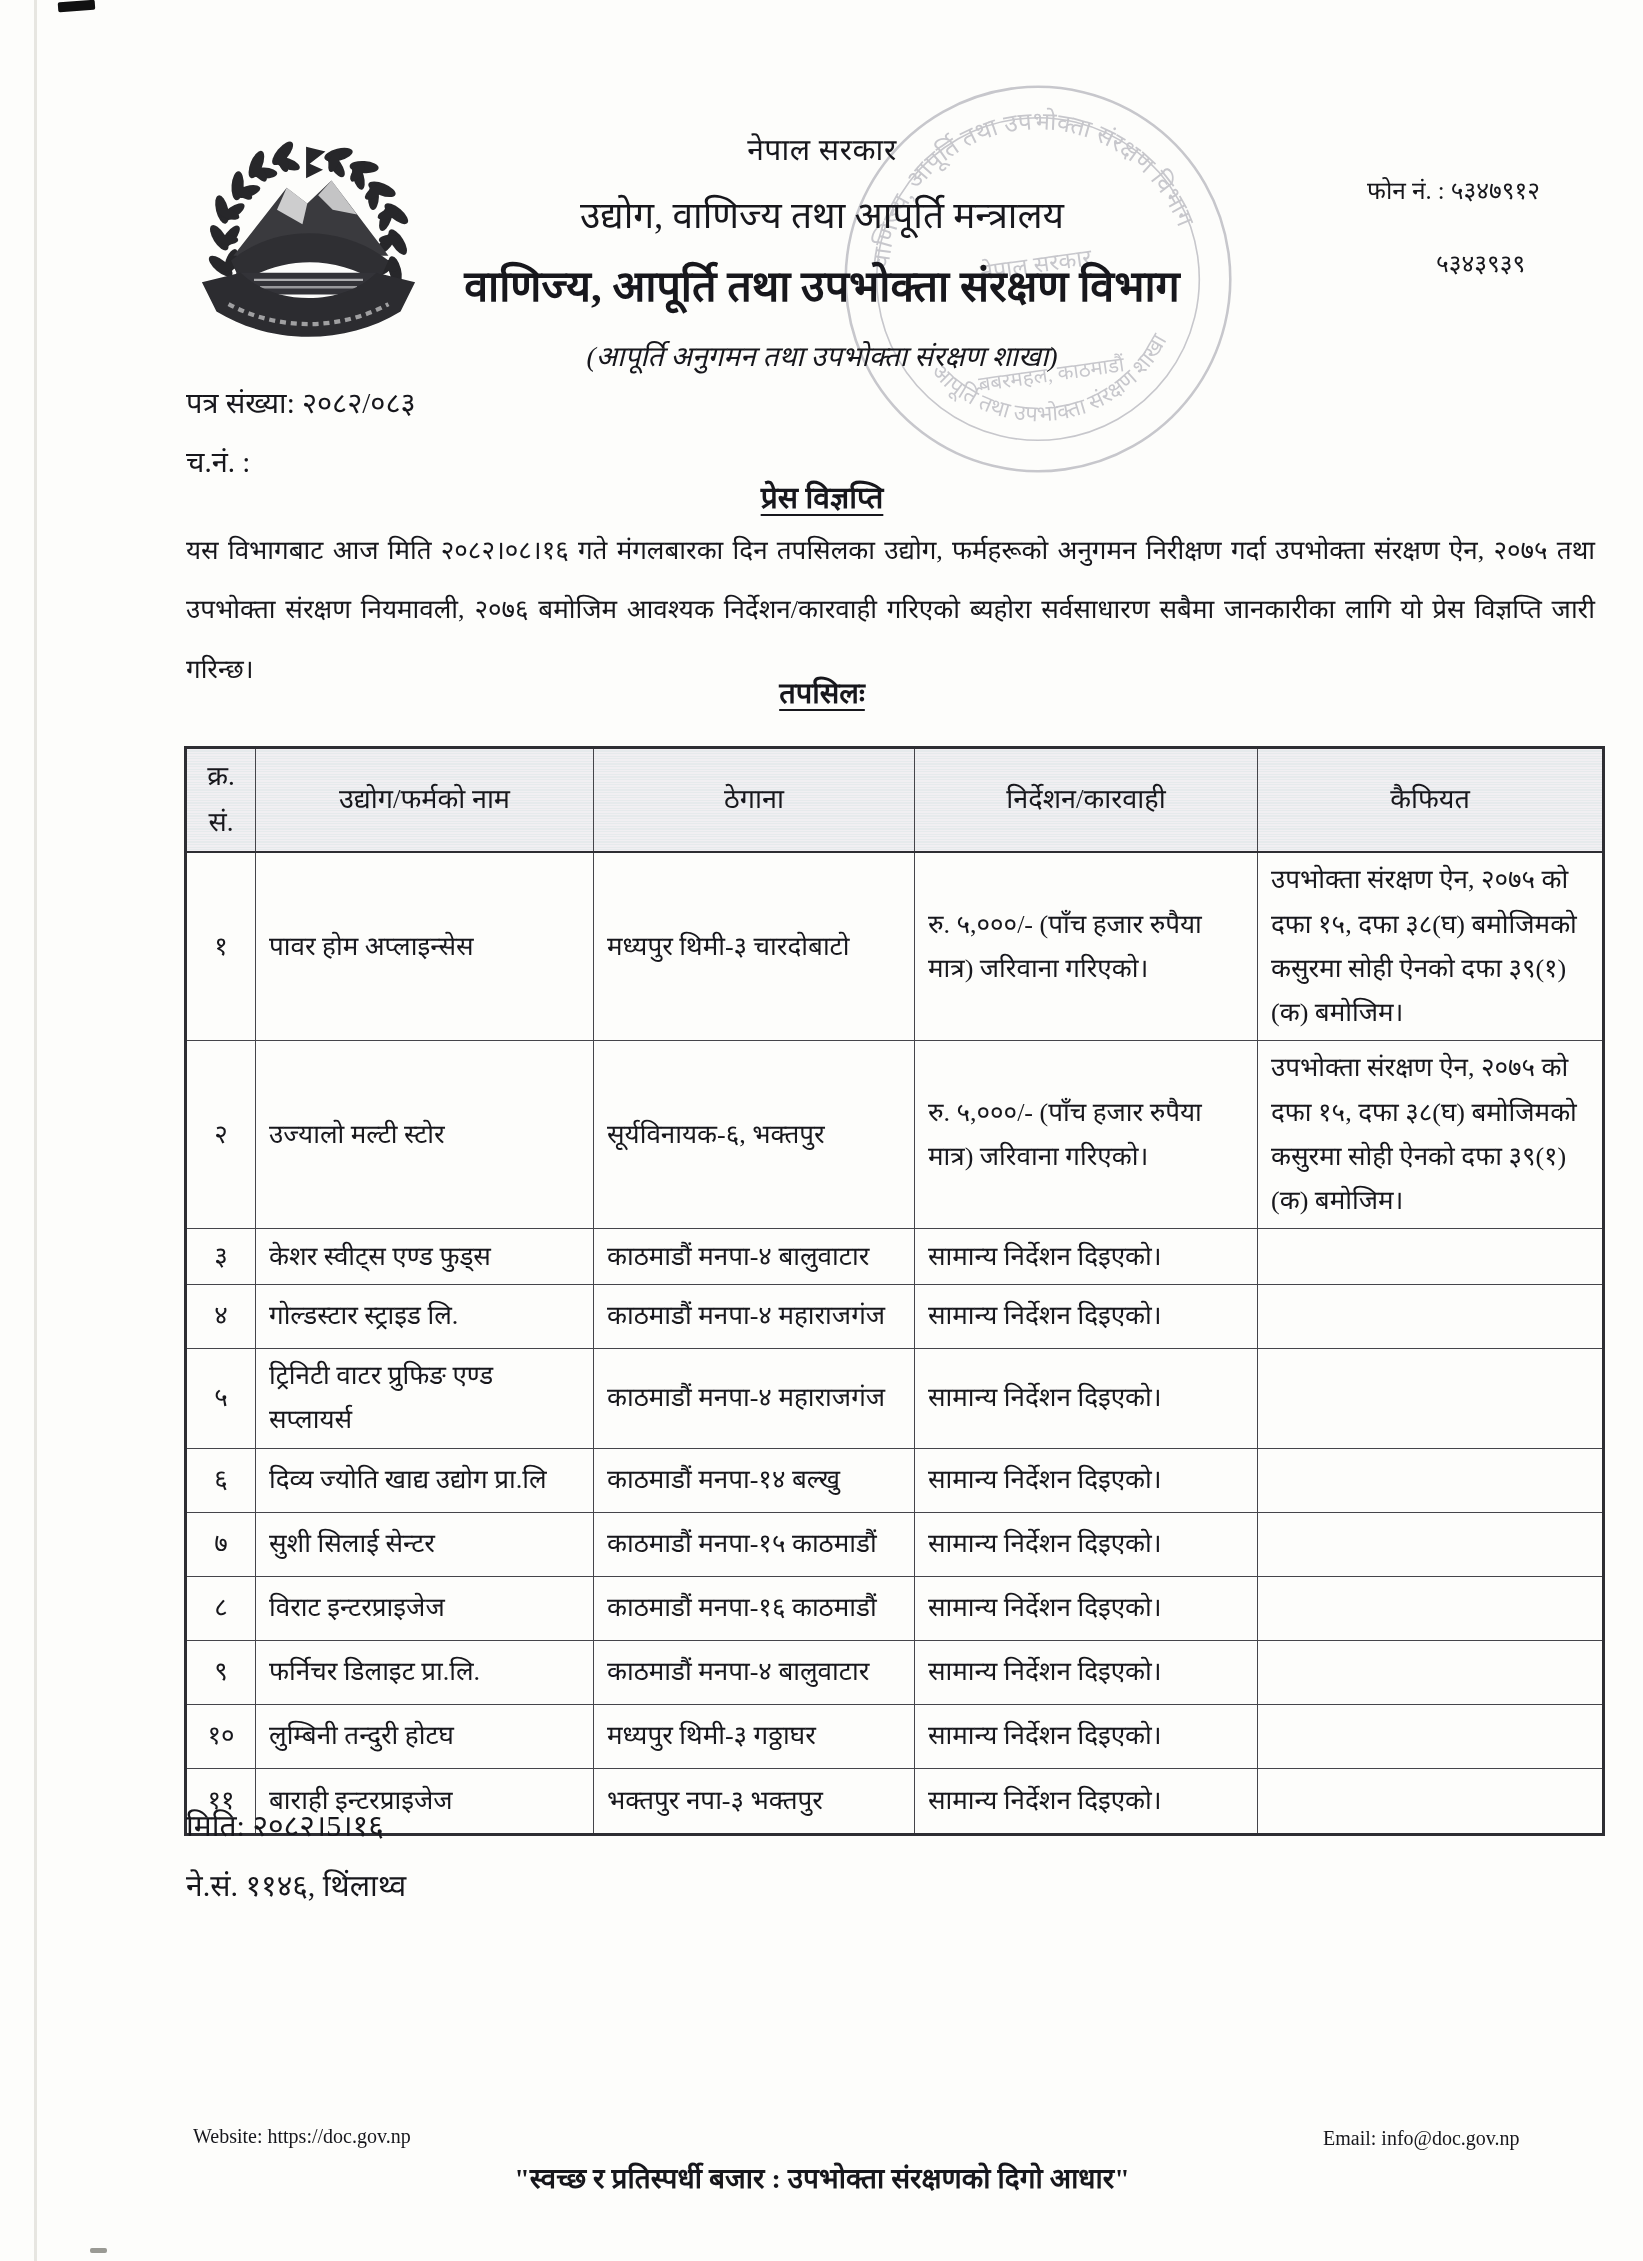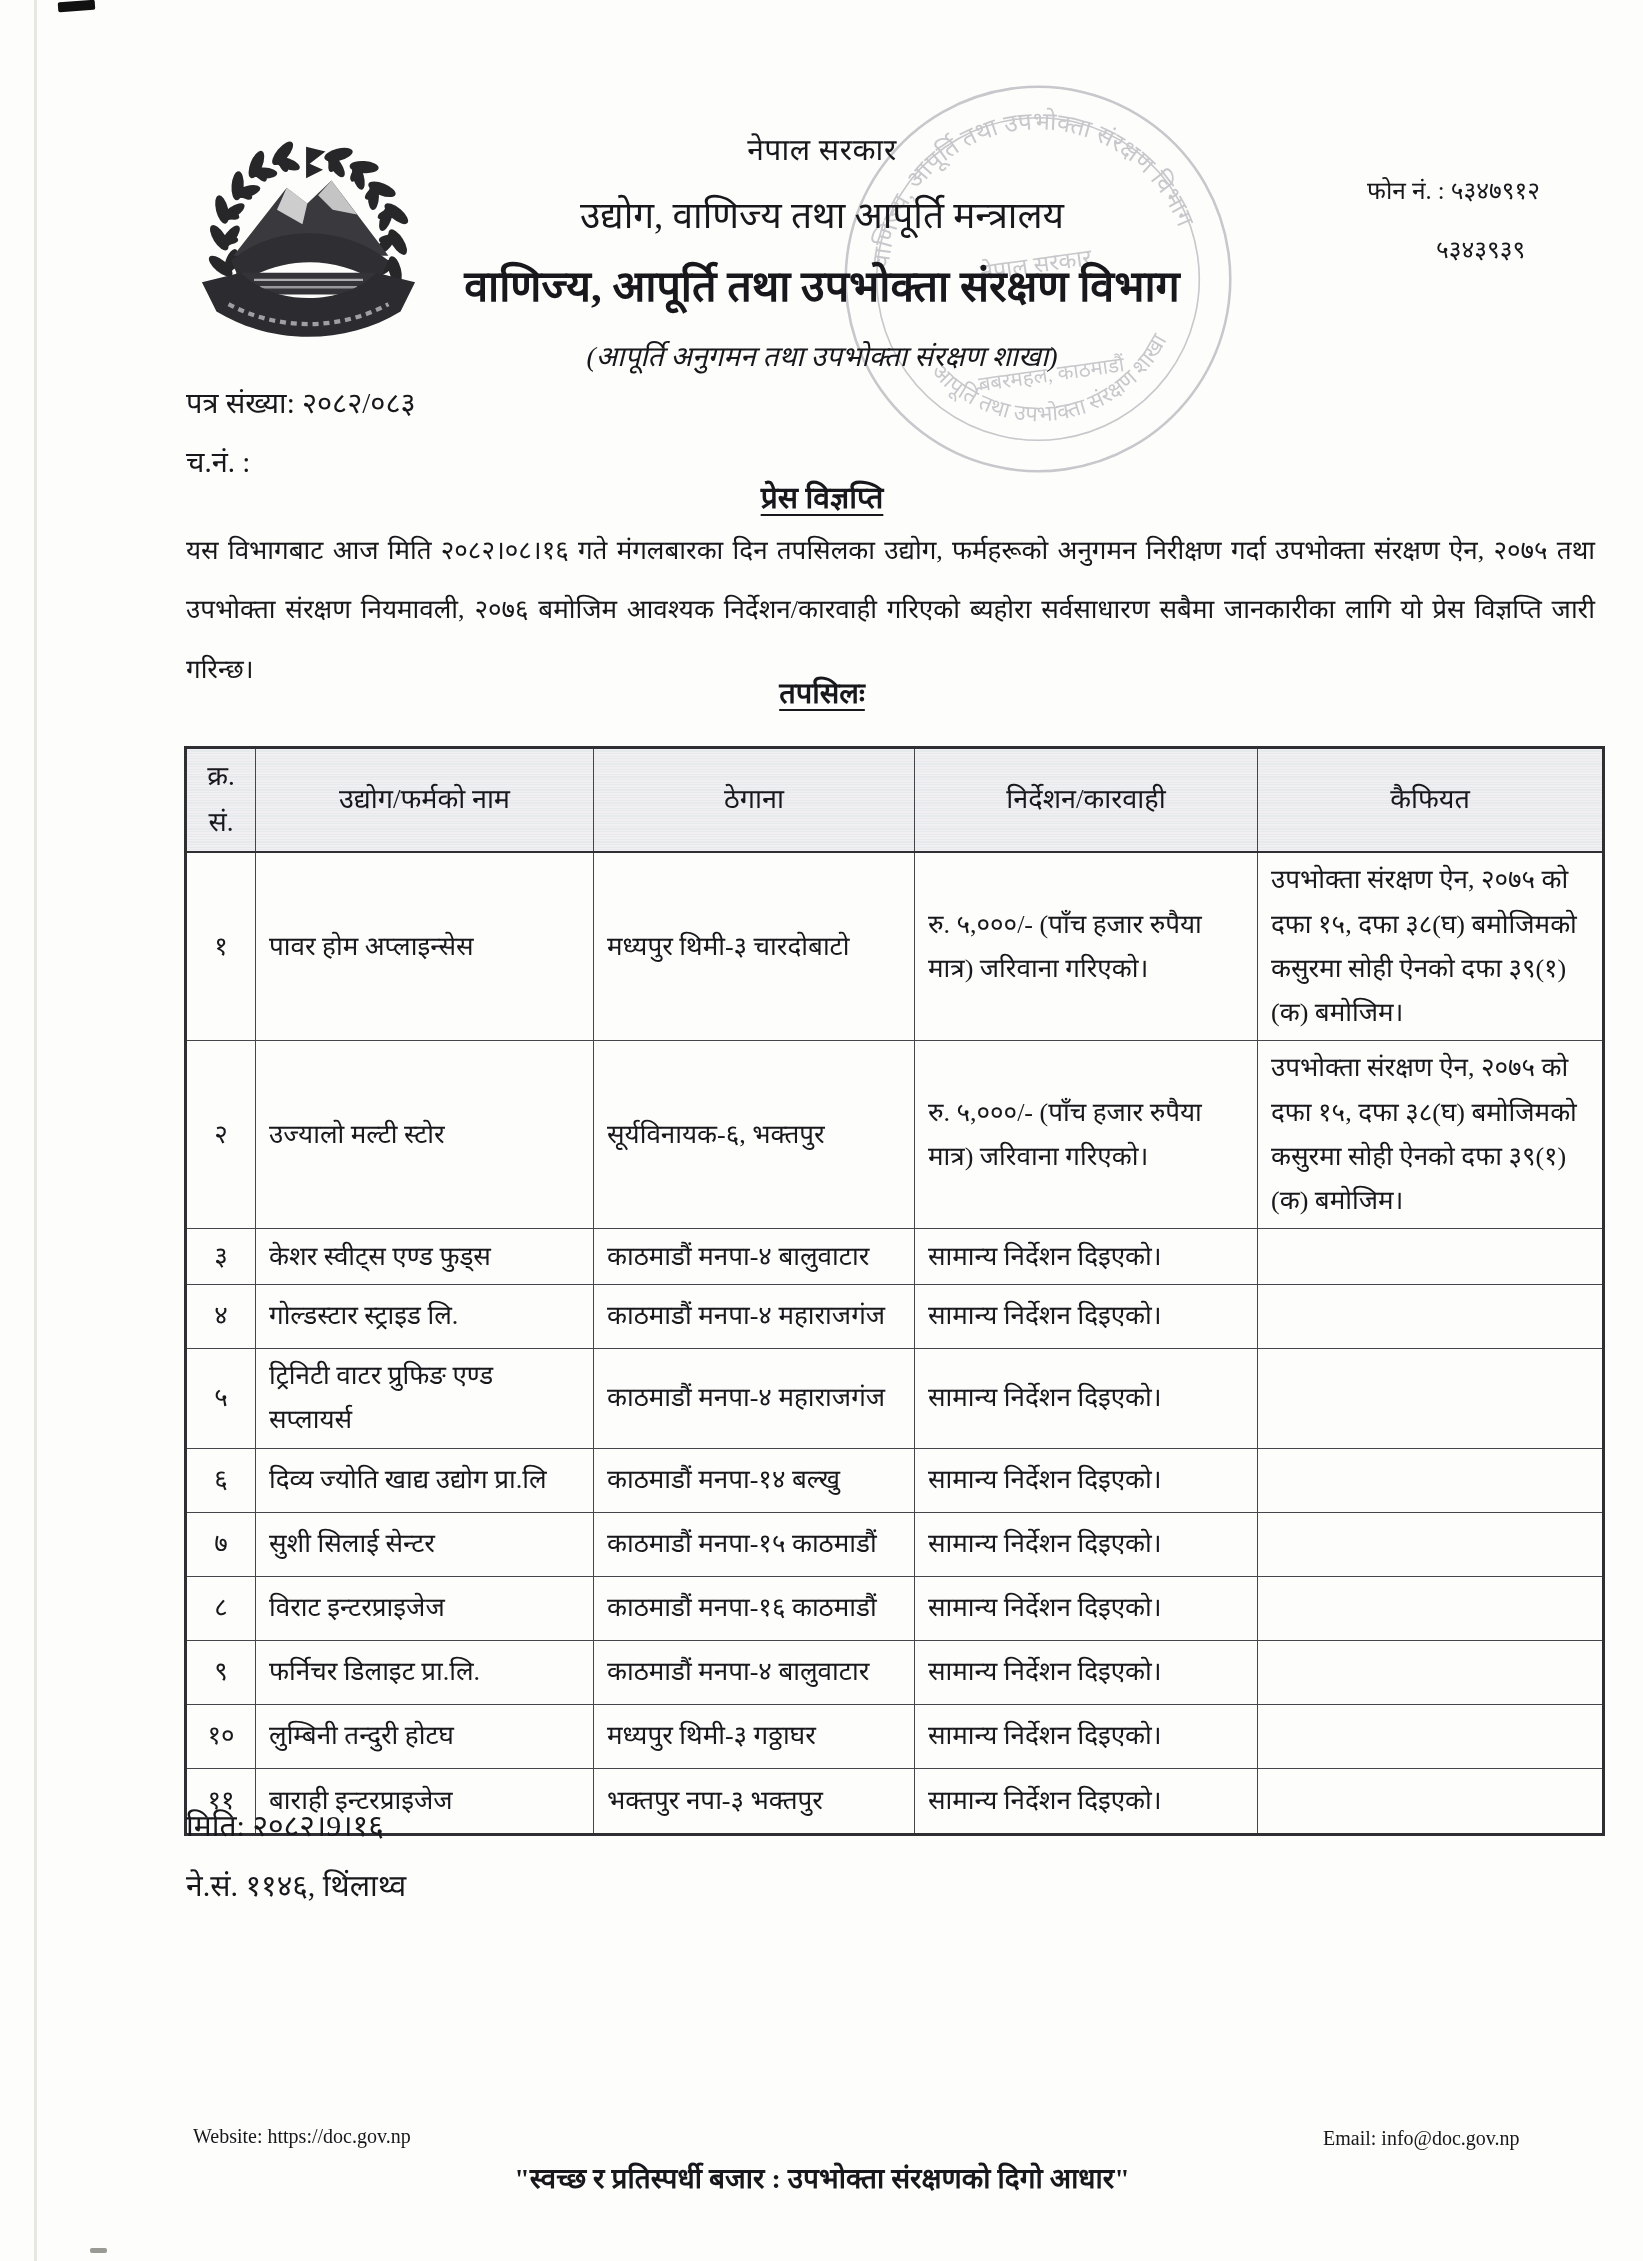--- a/index.html
+++ b/index.html
@@ -13,21 +13,21 @@
   
   .edge-shadow{position:absolute;left:34px;top:0;width:3.2px;height:100%;background:#dddcd6;opacity:.7;}
   .speck-tl{position:absolute;left:58px;top:1.3px;width:37px;height:10.3px;background:#111;border-radius:1.9px;transform:rotate(-4deg);}
   .speck-bl{position:absolute;left:90px;top:2248px;width:17px;height:4.5px;background:#9a9a94;border-radius:1.9px;}
   
   .h-gov{position:absolute;left:0;right:0;top:128px;text-align:center;font-size:30px;letter-spacing:0.6px;}
   .h-min{position:absolute;left:0;right:0;top:188px;text-align:center;font-size:37px;}
   .h-dept{position:absolute;left:0;right:0;top:255px;text-align:center;font-size:43px;font-weight:bold;}
   .h-branch{position:absolute;left:0;right:0;top:336px;text-align:center;font-size:28px;font-style:italic;}
   .phone{position:absolute;left:1367px;top:173px;font-size:24.5px;}
-  .phone2{position:absolute;left:1436px;top:232px;font-size:24.5px;}
+  .phone2{position:absolute;left:1436px;top:246px;font-size:24.5px;}
   .refno{position:absolute;left:186px;top:382px;font-size:29px;}
   .chno{position:absolute;left:186px;top:441px;font-size:29px;}
   .addr{position:absolute;left:1328px;top:379px;width:245px;text-align:center;font-size:29px;line-height:1.85;}
   .title{position:absolute;left:0;right:0;top:476px;text-align:center;font-size:30px;font-weight:bold;
          text-decoration:underline;text-underline-offset:6.4px;text-decoration-thickness:1.9px;}
   .body-par{position:absolute;left:186px;top:521px;width:1409px;font-size:26px;line-height:2.28;
             text-align:justify;}
   .tapasil{position:absolute;left:0;right:0;top:672px;text-align:center;font-size:29px;font-weight:bold;
            text-decoration:underline;text-underline-offset:5.8px;text-decoration-thickness:1.9px;}
   
@@ -231,21 +231,21 @@
         <tr style="height: 66px;">
           <td class="c-sn">११</td>
           <td class="c-name">बाराही इन्टरप्राइजेज</td>
           <td class="c-addr">भक्तपुर नपा-३ भक्तपुर</td>
           <td class="c-act">सामान्य निर्देशन दिइएको।</td>
           <td class="c-rem"></td>
         </tr>
       </tbody>
   </table>
 
-  <div class="date-line dev">मिति: २०८२।9।१६</div>
+  <div class="date-line dev">मिति: २०८२।5।१६</div>
   <div class="nesam-line dev">ने.सं. ११४६, थिंलाथ्व</div>
 
   <div class="web">Website: https://doc.gov.np</div>
   <div class="email">Email: info@doc.gov.np</div>
   <div class="slogan dev">"स्वच्छ र प्रतिस्पर्धी बजार : उपभोक्ता संरक्षणको दिगो आधार"</div>
 
 </div>
 
 
 </body></html>

